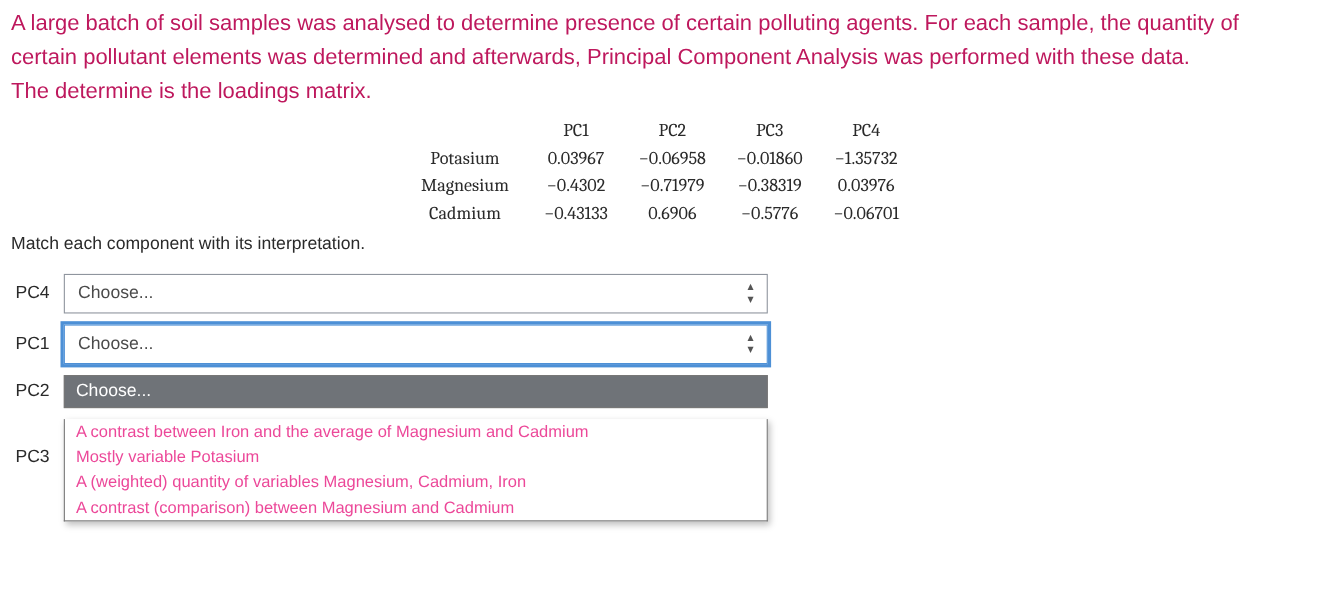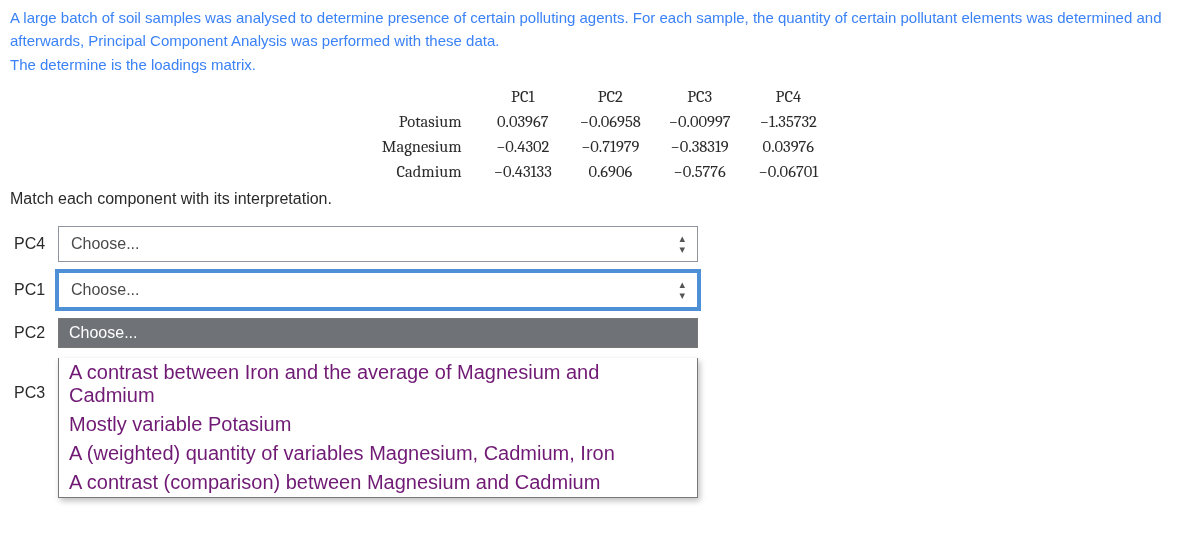--- a/index.html
+++ b/index.html
@@ -6,36 +6,36 @@
     body {
       font-family: "Segoe UI", "Helvetica Neue", Arial, sans-serif;
       font-size: 16px;
       color: #2a2a2a;
       background: #fff;
       padding: 6px 10px;
       width: 1200px;
     }
     .intro p {
       line-height: 1.55;
-      font-size: 15px;
-      color: #3b82f6;
+      font-size: 20px;
+      color: #be185d;
     }
     .loadings {
       margin: 8px auto 6px auto;
       font-family: "Cambria", "Georgia", "Times New Roman", serif;
       font-size: 16.5px;
       border-collapse: collapse;
     }
     .loadings th, .loadings td {
       padding: 3px 14px;
       text-align: center;
       font-weight: normal;
     }
     .loadings .rowhead {
-      text-align: right;
+      text-align: center;
       padding-right: 18px;
     }
     .loadings thead th {
       font-weight: normal;
     }
     .match-prompt {
       margin-top: 2px;
       margin-bottom: 18px;
       font-size: 16px;
     }
@@ -93,22 +93,22 @@
     }
     .dropdown-list {
       width: 640px;
       border: 1px solid #777;
       border-top: none;
       background: #fff;
       box-shadow: 2px 3px 6px rgba(0,0,0,0.25);
     }
     .dropdown-list .opt {
       padding: 3px 10px;
-      font-size: 20px;
-      color: #701a75;
+      font-size: 15px;
+      color: #ec4899;
       cursor: pointer;
     }
     .pc3-row .match-label {
       align-self: flex-start;
       padding-top: 26px;
     }
   </style>
 </head>
 <body>
 
@@ -125,21 +125,21 @@
       <th>PC2</th>
       <th>PC3</th>
       <th>PC4</th>
     </tr>
   </thead>
   <tbody>
     <tr>
       <td class="rowhead">Potasium</td>
       <td>0.03967</td>
       <td>−0.06958</td>
-      <td>−0.00997</td>
+      <td>−0.01860</td>
       <td>−1.35732</td>
     </tr>
     <tr>
       <td class="rowhead">Magnesium</td>
       <td>−0.4302</td>
       <td>−0.71979</td>
       <td>−0.38319</td>
       <td>0.03976</td>
     </tr>
     <tr>

